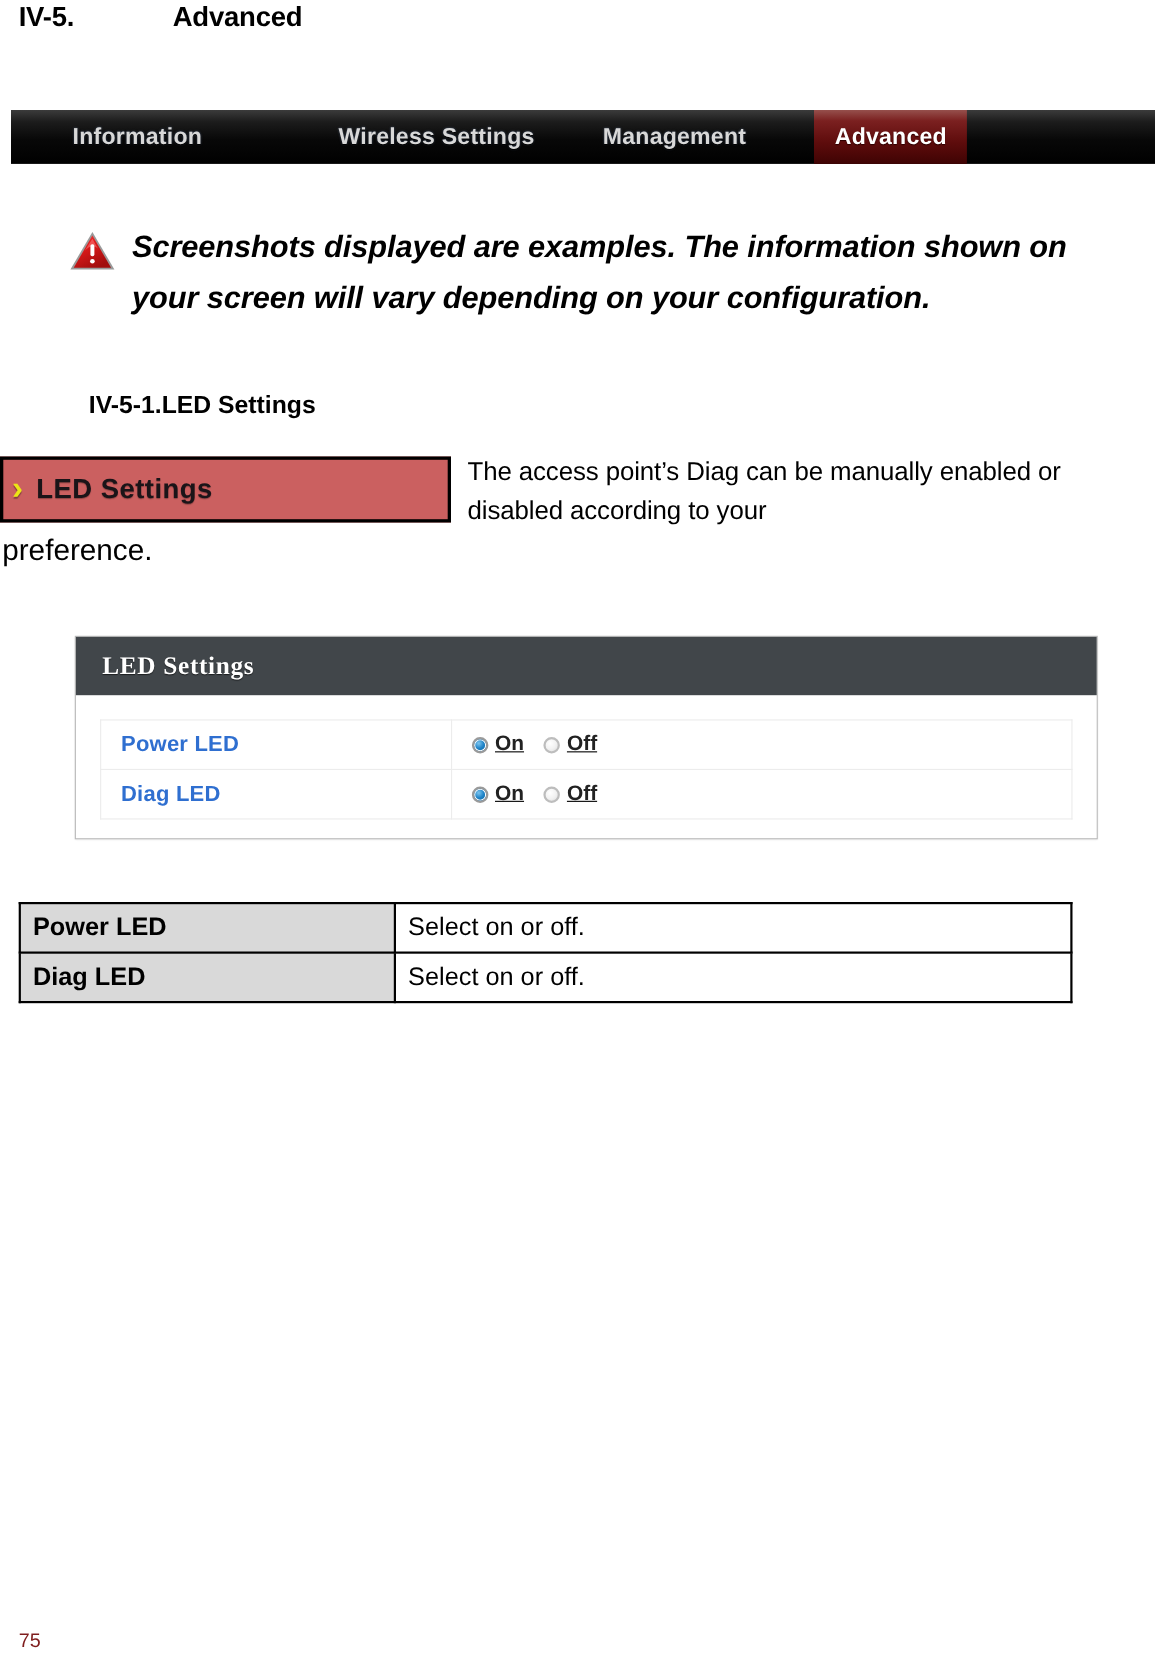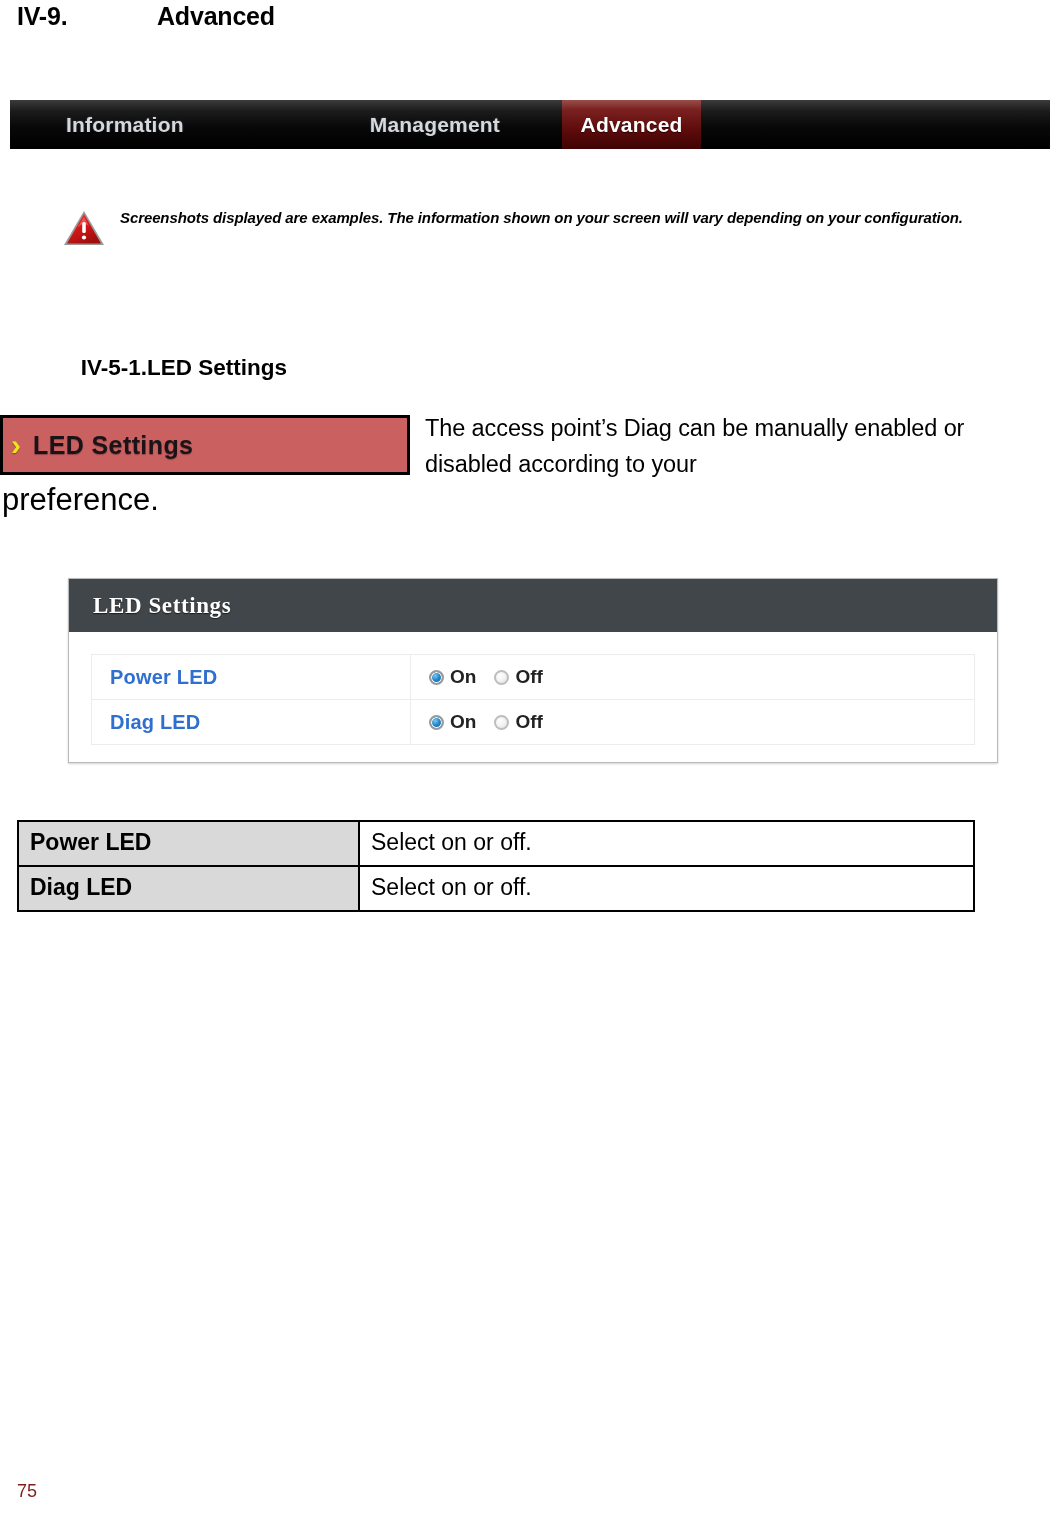--- a/index.html
+++ b/index.html
@@ -78,24 +78,24 @@
     left: 0px;
     top: 6px;
     width: 44px;
     height: 40px;
   }
   .note-text {
     position: absolute;
     left: 58px;
     top: 0px;
     width: 860px;
-    font-size: 15px;
+    font-size: 28px;
     font-weight: bold;
     font-style: italic;
-    line-height: 32px;
+    line-height: 46px;
     letter-spacing: -0.1px;
   }
 
   
   .sub-heading {
     position: absolute;
     left: 2px;
     top: 355px;
     font-size: 22.5px;
     font-weight: bold;
@@ -139,21 +139,21 @@
     top: 410px;
     width: 580px;
     font-size: 23.5px;
     line-height: 36px;
     letter-spacing: -0.1px;
   }
   .chip-wrap-text {
     position: absolute;
     left: 2px;
     top: 482px;
-    font-size: 31px;
+    font-size: 27px;
     line-height: 36px;
   }
 
   
   .panel {
     position: absolute;
     left: 68px;
     top: 578px;
     width: 930px;
     height: 185px;
@@ -196,21 +196,21 @@
     background: #ffffff;
   }
   .settings-table td.cell-label {
     width: 300px;
     color: #2f6fd0;
     font-size: 20px;
     font-weight: bold;
     letter-spacing: 0.2px;
     font-family: "Liberation Sans", sans-serif;
   }
-  .radio-group { display: flex; align-items: center; }
+  .radio-group { display: flex; align-items: center; text-decoration: underline; }
   .radio-opt {
     display: flex;
     align-items: center;
     margin-right: 18px;
   }
   .radio-dot {
     width: 15px;
     height: 15px;
     border-radius: 50%;
     box-sizing: border-box;
@@ -263,28 +263,29 @@
     position: absolute;
     left: 17px;
     top: 1481px;
     font-size: 18px;
     color: #7f1d1d;
   }
 </style>
 </head>
 <body>
 
-<div class="section-heading"><span class="num">IV-9.</span><span>Advanced</span></div>
+<div class="section-heading"><span class="num">IV-5.</span><span>Advanced</span></div>
 
 <div class="navbar">
   <div class="nav-items">
     <div class="nav-item spacer-left"></div>
     <div class="nav-item">Information</div>
     <div class="nav-item gap"></div>
     <div class="nav-item gap"></div>
+    <div class="nav-item">Wireless Settings</div>
     <div class="nav-item gap"></div>
     <div class="nav-item">Management</div>
     <div class="nav-item gap"></div>
     <div class="nav-item active">Advanced</div>
     <div class="nav-tail"></div>
   </div>
 </div>
 
 <div class="note">
   <span class="note-icon">

